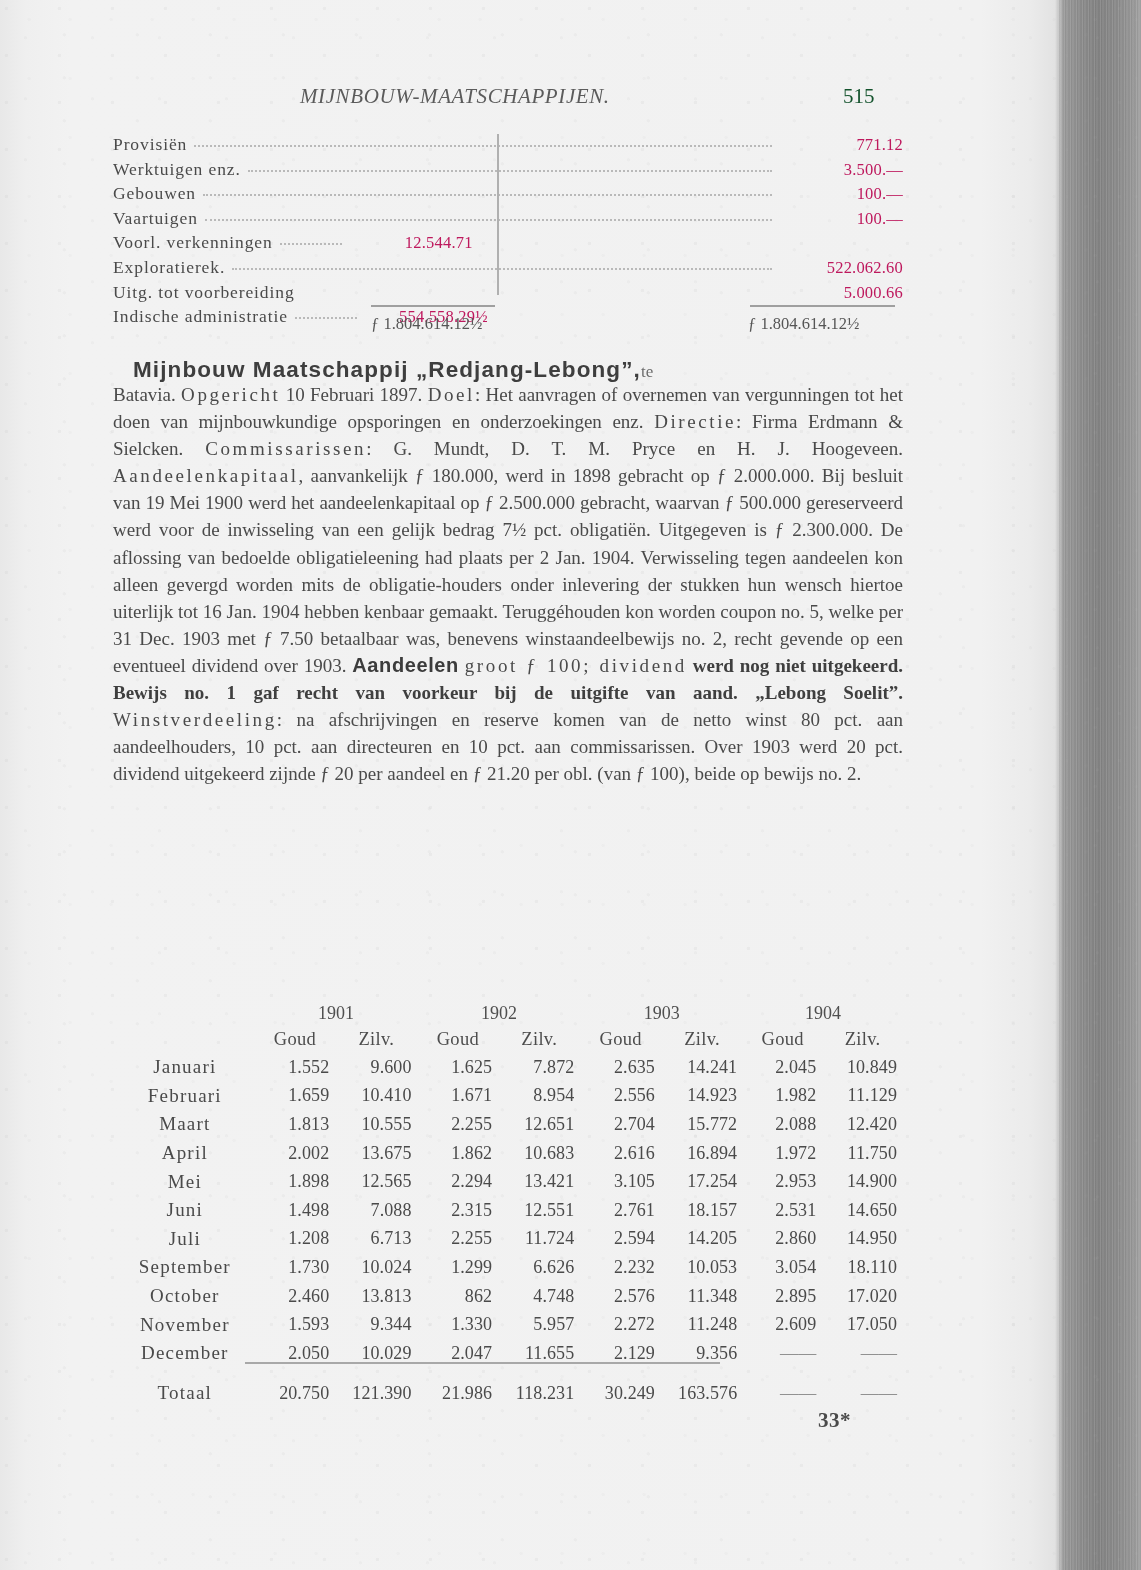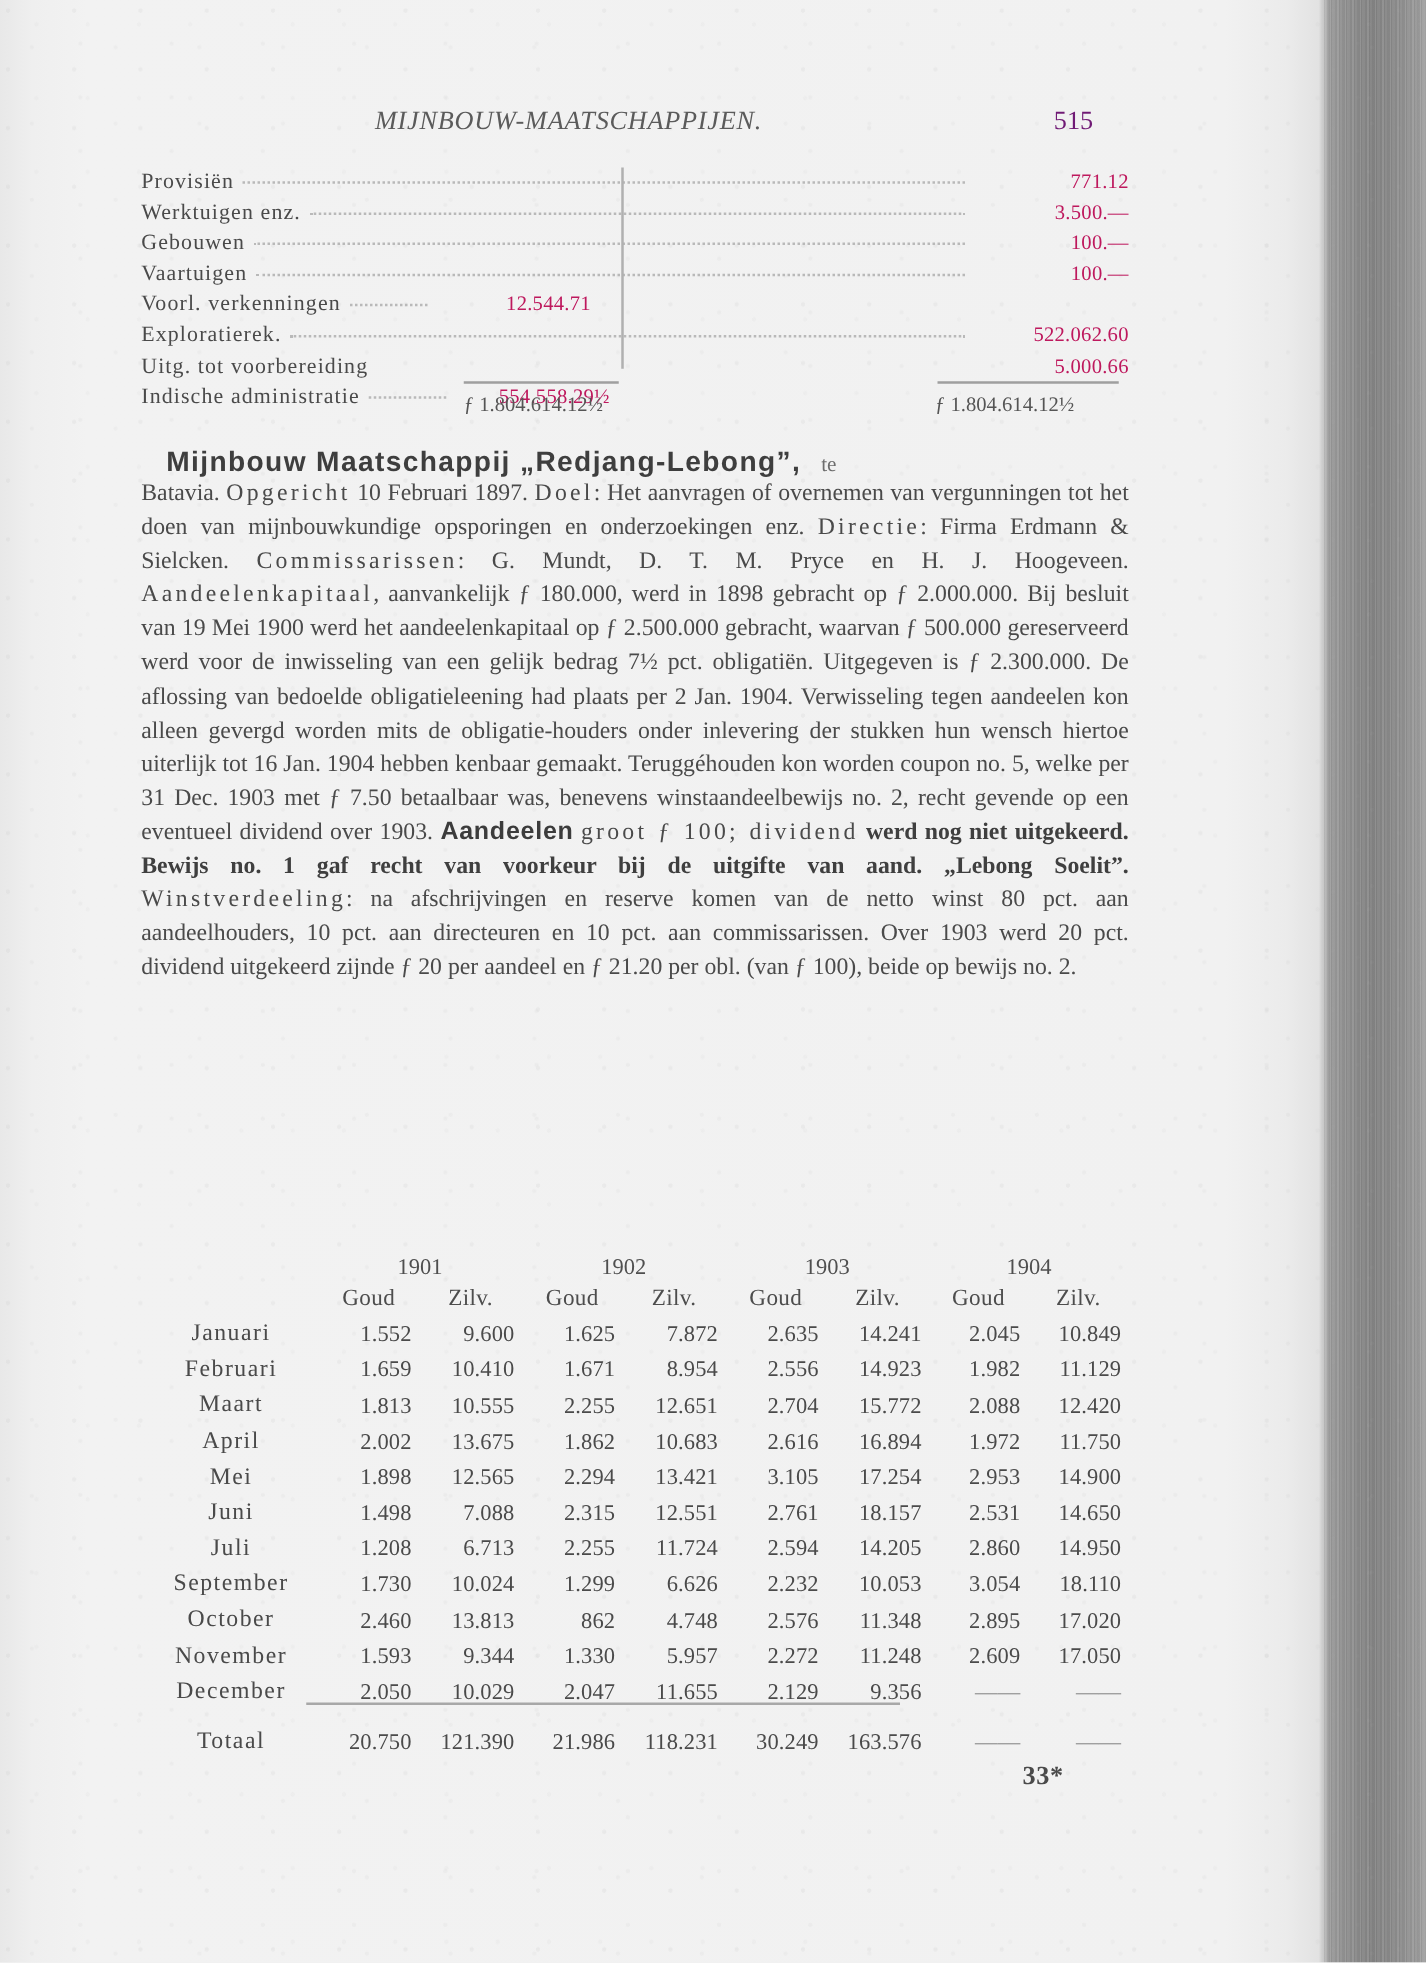--- a/index.html
+++ b/index.html
@@ -70,21 +70,21 @@
     left: 300px; top: 0;
     font-style: italic;
     font-size: 21px;
     letter-spacing: .6px;
     color: #5b5b5b;
   }
   .runhead .folio {
     position: absolute;
     left: 843px; top: 0;
     font-size: 21px;
-    color: #701a75;
+    color: #14532d;
   }
 
   
   .balance {
     position: absolute;
     top: 134px; left: 113px;
     width: 790px;
   }
   .brow {
     display: flex;
@@ -157,21 +157,20 @@
     letter-spacing: 1.1px;
     color: #3e3e3e;
     white-space: nowrap;
   }
   .coheading .te {
     font-family: "Liberation Serif", serif;
     font-weight: normal;
     font-size: 17px;
     letter-spacing: 0;
     color: #6d6d6d;
-    margin-left: 16px;
   }
 
   
   .prose {
     position: absolute;
     top: 381px; left: 113px;
     width: 790px;
     font-size: 19px;
     line-height: 27.1px;
     color: #4a4a4a;

